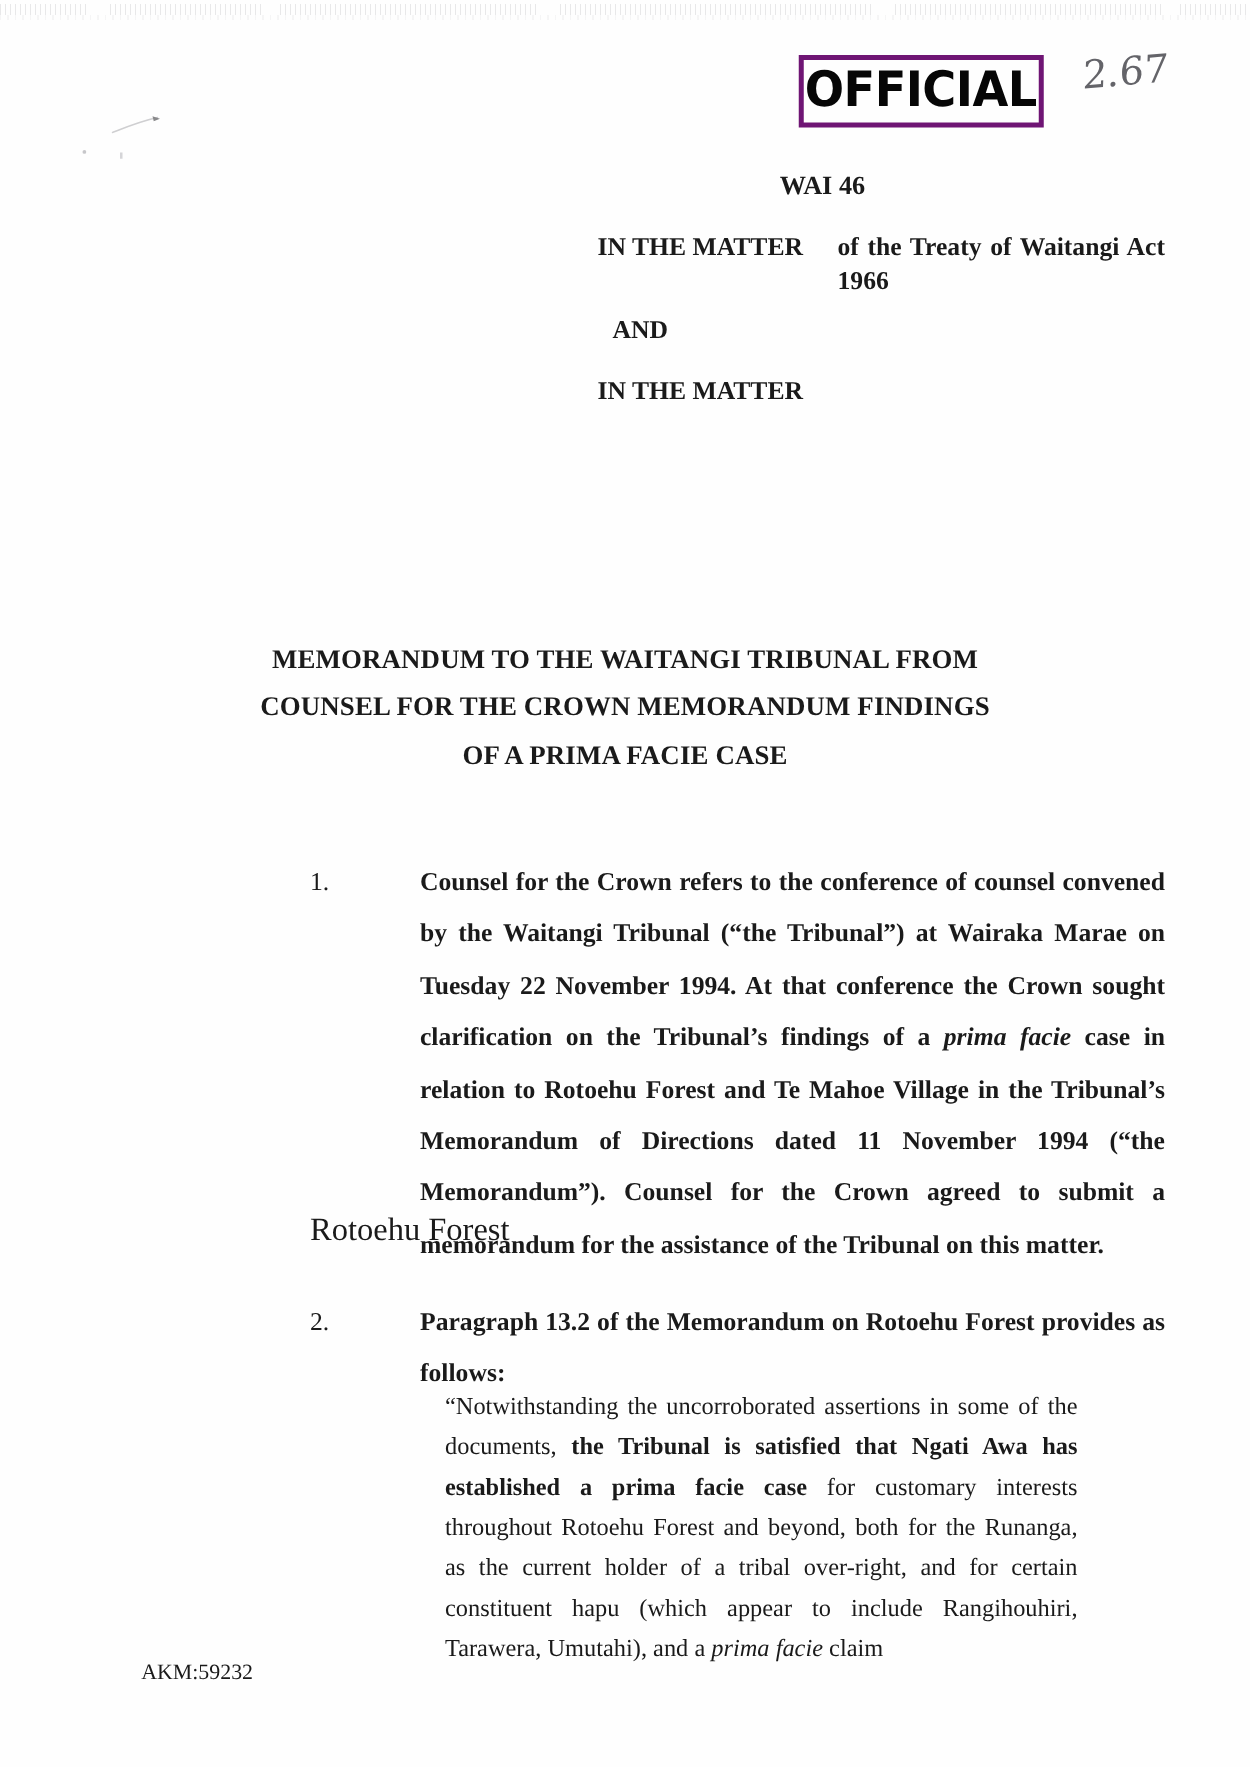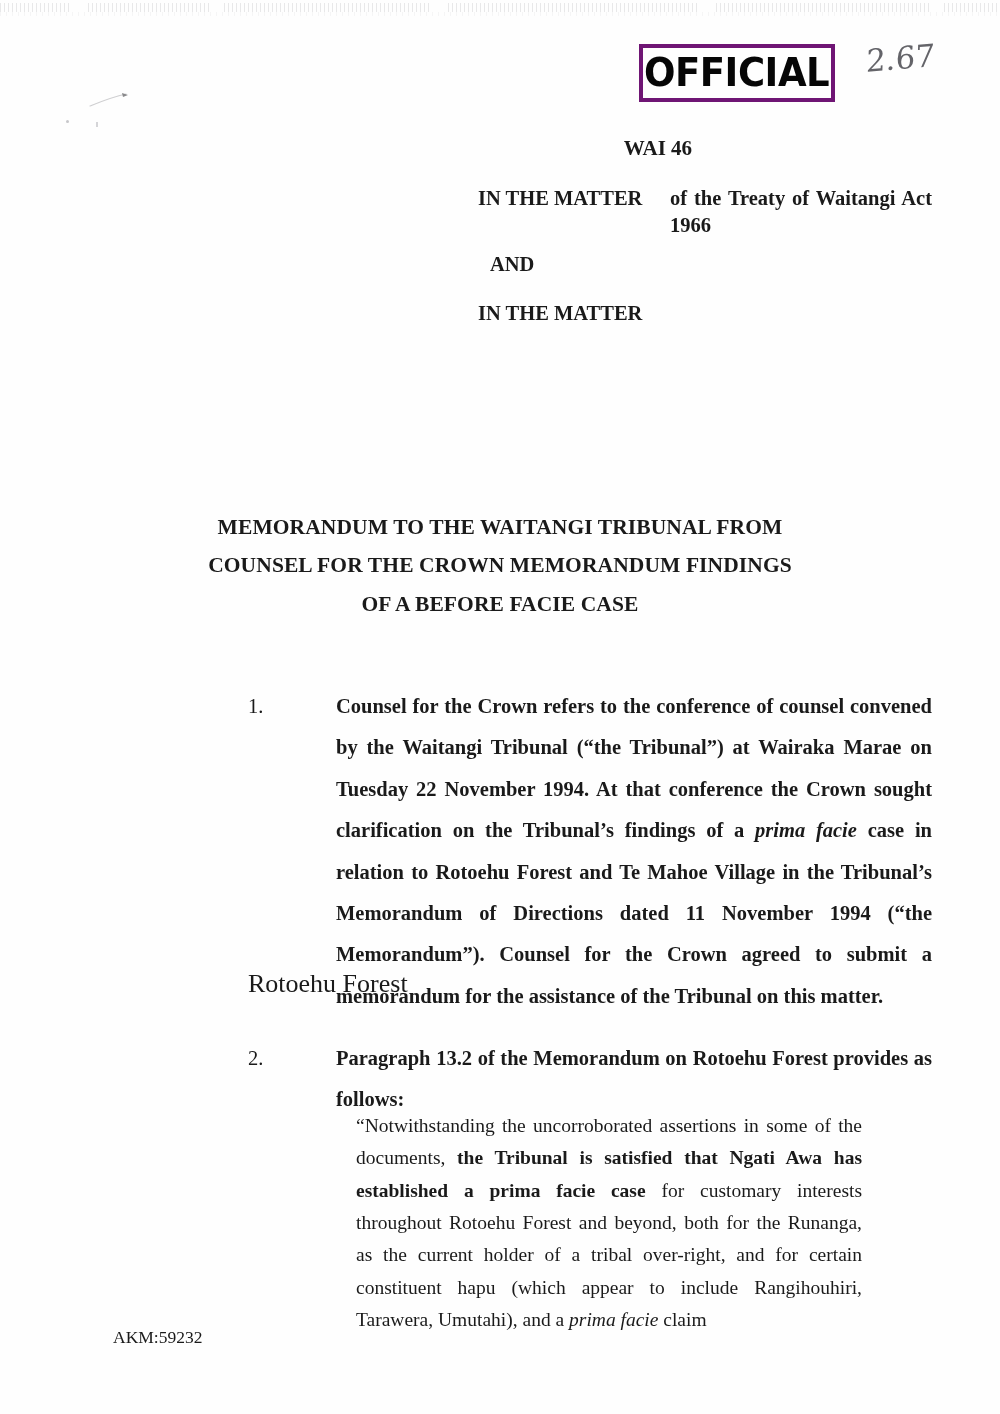--- a/index.html
+++ b/index.html
@@ -249,21 +249,21 @@
 
   <div class="and-word">AND</div>
 
   <div class="matter" id="matter-2">
     <span class="lbl">IN THE MATTER</span>
   </div>
 
   <div class="doc-title">
     <div>MEMORANDUM TO THE WAITANGI TRIBUNAL FROM</div>
     <div>COUNSEL FOR THE CROWN MEMORANDUM FINDINGS</div>
-    <div>OF A BEFORE FACIE CASE</div>
+    <div>OF A PRIMA FACIE CASE</div>
   </div>
 
   <div class="para" id="para-1">
     <span class="num">1.</span>
     <div class="body"><span>Counsel for the Crown refers to the conference of counsel convened by the Waitangi Tribunal (“the Tribunal”) at Wairaka Marae on Tuesday 22 November 1994.  At that conference the Crown sought clarification on the Tribunal’s findings of a </span><i>prima facie</i><span> case in relation to Rotoehu Forest and Te Mahoe Village in the Tribunal’s Memorandum of Directions dated 11 November 1994 (“the Memorandum”).  Counsel for the Crown agreed to submit a memorandum for the assistance of  the Tribunal on this matter.</span></div>
   </div>
 
   <div class="section-heading">Rotoehu Forest</div>
 
   <div class="para" id="para-2">

